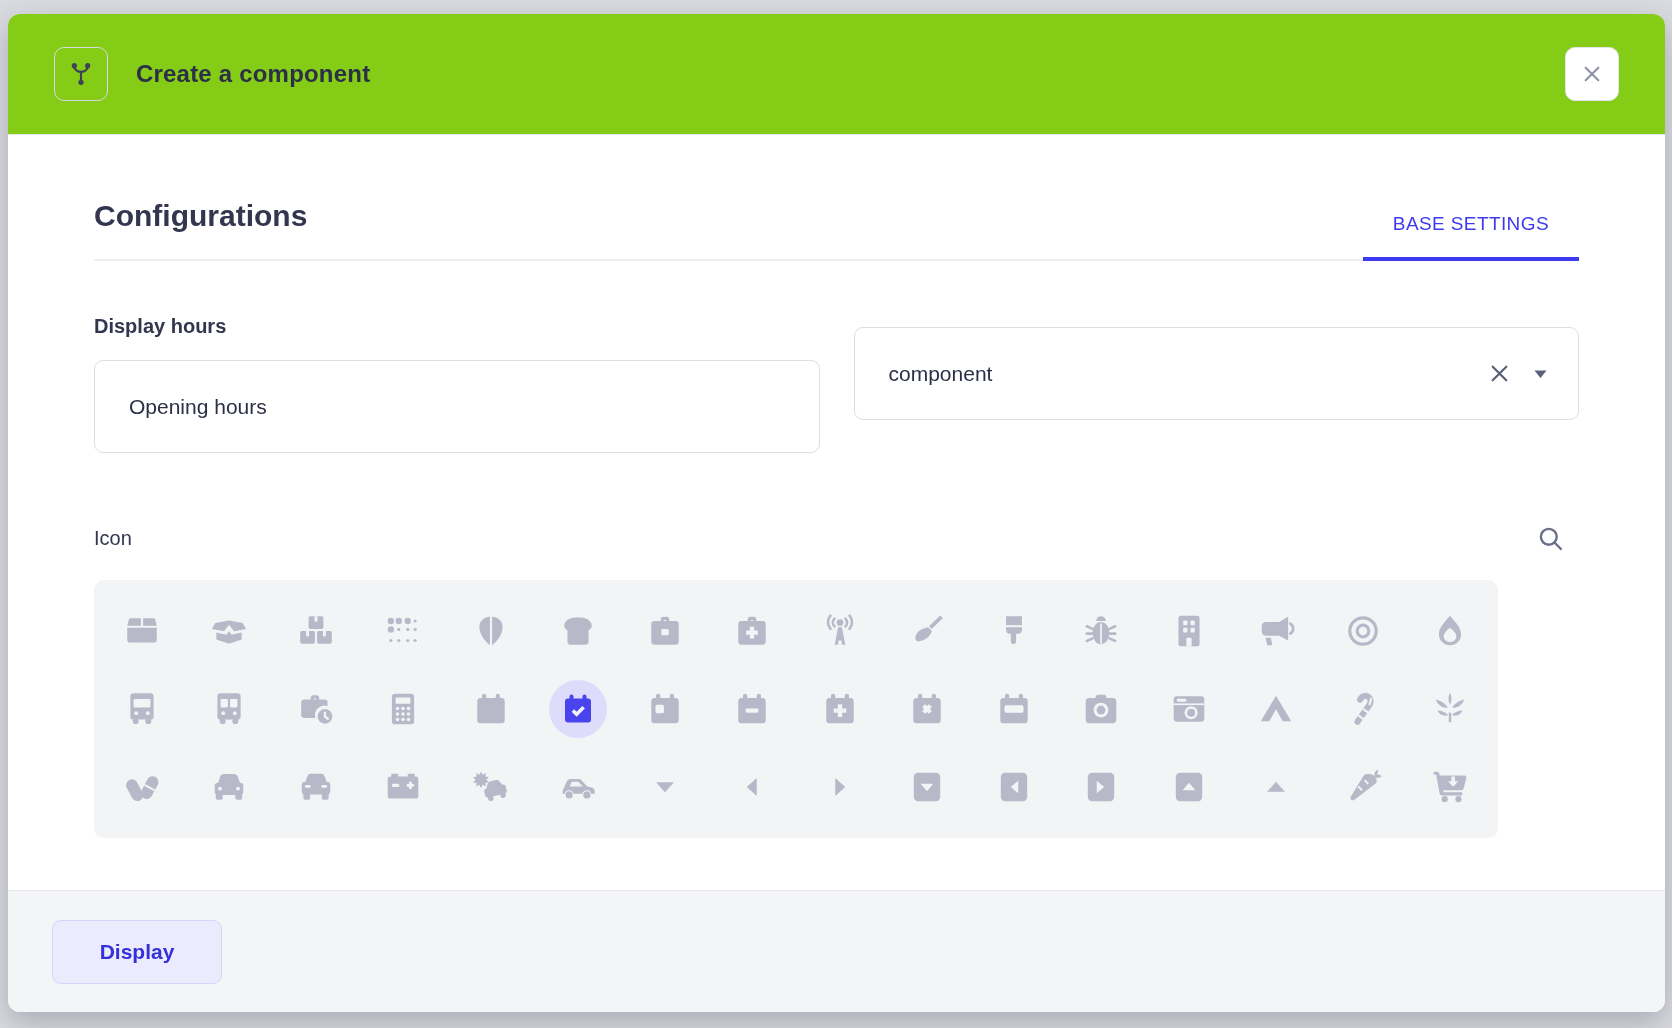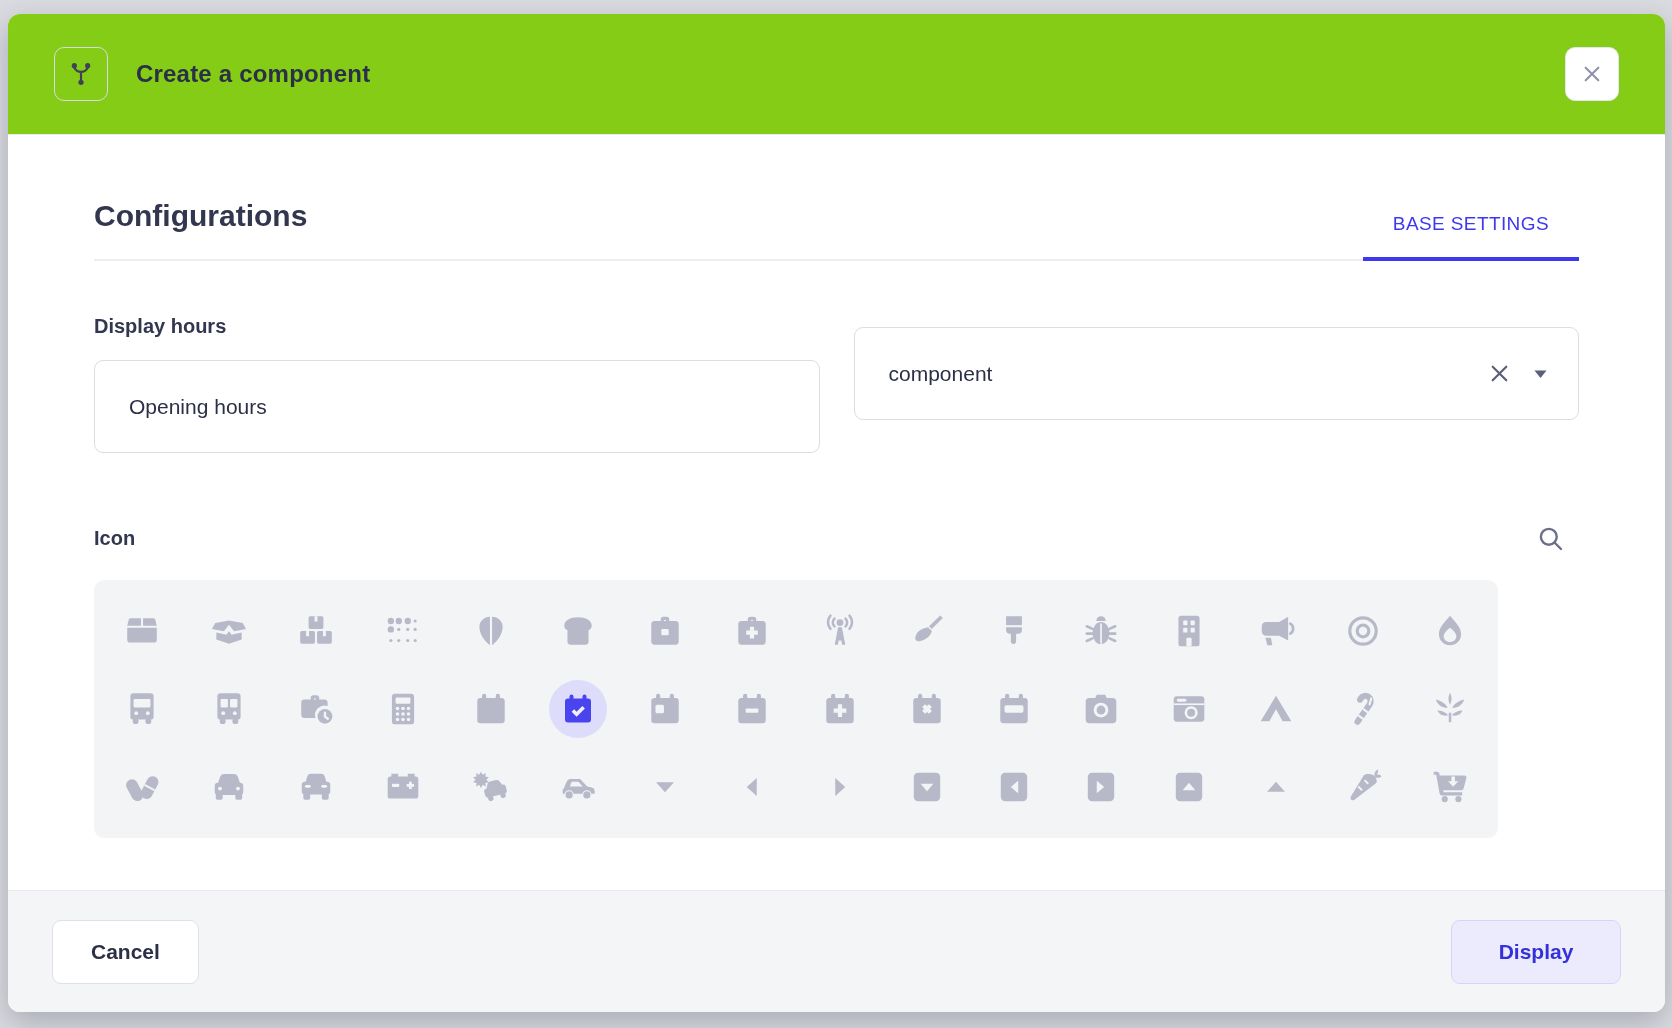--- a/index.html
+++ b/index.html
@@ -32,21 +32,21 @@
   .field{flex:1;min-width:0;}
   .field-label{font-size:20px;font-weight:700;color:#32364f;margin-bottom:22px;}
   .text-input{height:93px;border:1.5px solid #dcdde4;border-radius:9px;display:flex;align-items:center;
               padding:0 34px;font-size:21px;color:#2b3047;background:#fff;box-sizing:border-box;margin-top:12px;}
   .input-value{flex:1;overflow:hidden;white-space:nowrap;}
   .input-icons{display:flex;align-items:center;gap:22px;color:#5b6078;margin-right:-4px;}
   .input-icons svg{display:block;}
   
   .icon-section{margin-top:72px;}
   .icon-head{display:flex;justify-content:space-between;align-items:center;width:1404px;}
-  .icon-label{font-size:20px;font-weight:700;color:#32364f;}
+  .icon-label{font-size:20px;font-weight:400;color:#32364f;}
   .search-btn{color:#6a6e87;cursor:pointer;display:flex;margin-right:-66px;}
   .search-btn svg{width:27px;height:27px;}
   .icon-grid{margin-top:28px;width:1404px;background:#f3f4f6;border-radius:10px;
              padding:12px 4px;box-sizing:border-box;display:grid;grid-template-columns:repeat(16,1fr);
              --cut:#f3f4f6;}
   .icon-cell{height:78px;display:flex;align-items:center;justify-content:center;color:var(--icon-gray);
              cursor:pointer;}
   .icon-cell svg{width:38px;height:38px;display:block;}
   .chip{width:58px;height:58px;border-radius:50%;background:var(--chip-bg);color:var(--chip-fg);
         display:flex;align-items:center;justify-content:center;--cut:#f1f0fe;}
@@ -502,18 +502,17 @@
                 <circle cx="26" cy="29.5" r="2.9"></circle>
                 <path d="M19.3 8v4.5h-3.2l4.9 5.3 4.9-5.3h-3.2V8z" fill="var(--cut)"></path>
               </svg>
             </div>
           </div>
       </div>
 
     </div>
 
     <div class="modal-footer">
-      <button class="btn btn-cancel">Cancel</button>
       <button class="btn btn-continue">Display</button>
     </div>
 
   </div>
 </div>
 
 </body></html>

